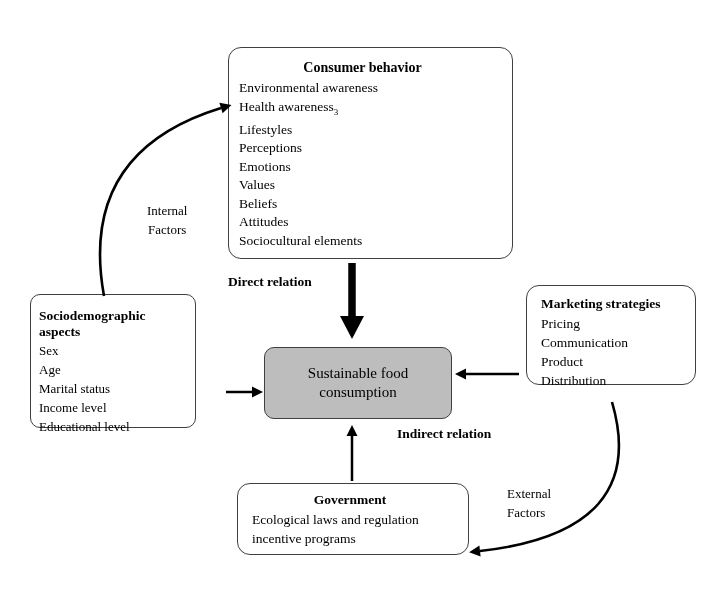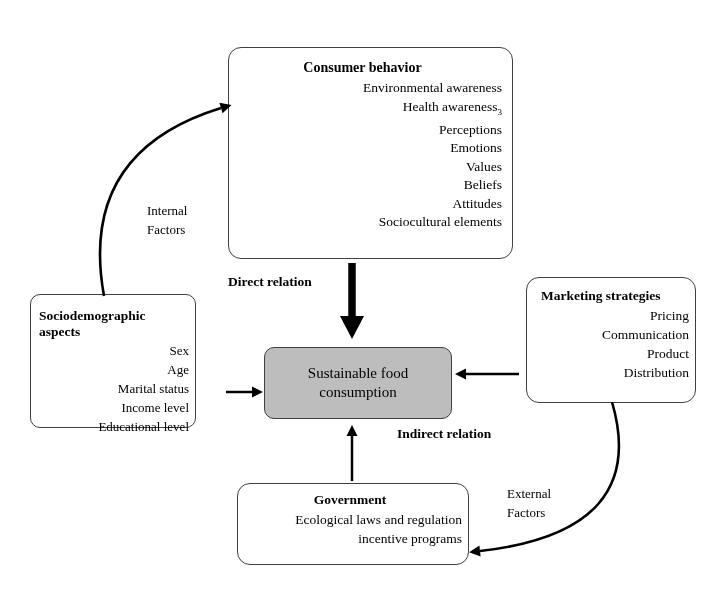--- a/index.html
+++ b/index.html
@@ -6,58 +6,59 @@
   .canvas{
     position:relative;width:720px;height:616px;background:#ffffff;overflow:hidden;
     font-family:"Liberation Serif","DejaVu Serif",serif;color:#000;
   }
   .box{
     position:absolute;background:#ffffff;border:1.5px solid #404040;border-radius:13px;
     box-sizing:border-box;
   }
   .box-title{font-weight:bold;font-size:14px;}
   .box-title.centered{text-align:center;}
-  .items{font-size:13.5px;line-height:18.5px;text-align:right;}
+  .items{font-size:13.5px;line-height:18.5px;}
   .item sub{font-size:9px;}
   .label{position:absolute;font-size:13px;line-height:19px;white-space:pre-line;}
   .label-bold{position:absolute;font-size:13.5px;font-weight:bold;white-space:nowrap;}
   .center-box{
     position:absolute;left:264px;top:347px;width:188px;height:72px;border-radius:10px;
     border:1.5px solid #404040;box-sizing:border-box;
     display:flex;align-items:center;justify-content:center;text-align:center;
     font-size:15px;line-height:19px;padding:14px 22px;
   }
   
   .box-consumer{left:228px;top:47px;width:285px;height:212px;padding:12px 10px 0 10px;}
   .box-consumer .box-title{margin:0 16px 3px 0;}
   
   .box-socio{left:30px;top:294px;width:166px;height:134px;padding:13px 6px 0 8px;border-radius:10px;}
   .box-socio .items{font-size:13px;line-height:19px;}
   .box-socio .box-title{font-size:13.5px;margin-bottom:1px;}
   
-  .box-marketing{left:526px;top:277px;width:170px;height:126px;padding:10px 6px 16px 14px;}
+  .box-marketing{left:526px;top:285px;width:170px;height:100px;padding:10px 6px 16px 14px;}
   .box-marketing .box-title{font-size:13.5px;margin-bottom:2px;}
   .box-marketing .items{line-height:19px;}
   
-  .box-gov{left:237px;top:483px;width:232px;height:82px;padding:8px 6px 0 0;}
+  .box-gov{left:237px;top:483px;width:232px;height:72px;padding:8px 6px 0 0;}
   .box-gov .box-title{font-size:13.5px;}
   .box-gov .items{padding-left:14px;line-height:19px;margin-top:2px;}
   .arrows{position:absolute;left:0;top:0;pointer-events:none;}
   .arrows line,.arrows path{fill:none;}
 </style>
 </head>
 <body>
 
 <div class="canvas">
 
   <div class="box box-consumer">
     <div class="box-title centered">Consumer behavior</div>
     <div class="items">
       <div class="item">Environmental awareness</div>
       <div class="item"><span>Health awareness</span><sub>3</sub></div>
+      <div class="item">Lifestyles</div>
       <div class="item">Perceptions</div>
       <div class="item">Emotions</div>
       <div class="item">Values</div>
       <div class="item">Beliefs</div>
       <div class="item">Attitudes</div>
       <div class="item">Sociocultural elements</div>
     </div>
   </div>
 
   <div class="box box-socio">
@@ -88,21 +89,21 @@
       <div class="item">incentive programs</div>
     </div>
   </div>
 
   <div class="center-box" style="background: rgb(189, 189, 189);">
     <span>Sustainable food consumption</span>
   </div>
 
   <div class="label-bold" style="left:228px;top:274px;">Direct relation</div>
   <div class="label-bold" style="left:397px;top:426px;">Indirect relation</div>
-  <div class="label" style="left:147px;top:201px;">Internal
+  <div class="label" style="left:147px;top:201px;text-align:center;">Internal
 Factors</div>
   <div class="label" style="left:507px;top:484px;">External
 Factors</div>
 
   <svg class="arrows" width="720" height="616" viewBox="0 0 720 616">
 
     <line x1="352" y1="263" x2="352" y2="318" stroke-width="7.5" stroke="#000000"></line>
     <polygon points="340,316 364,316 352,339" fill="#000000"></polygon>
 
     <line x1="226" y1="392" x2="252" y2="392" stroke-width="2.5" stroke="#000000"></line>

